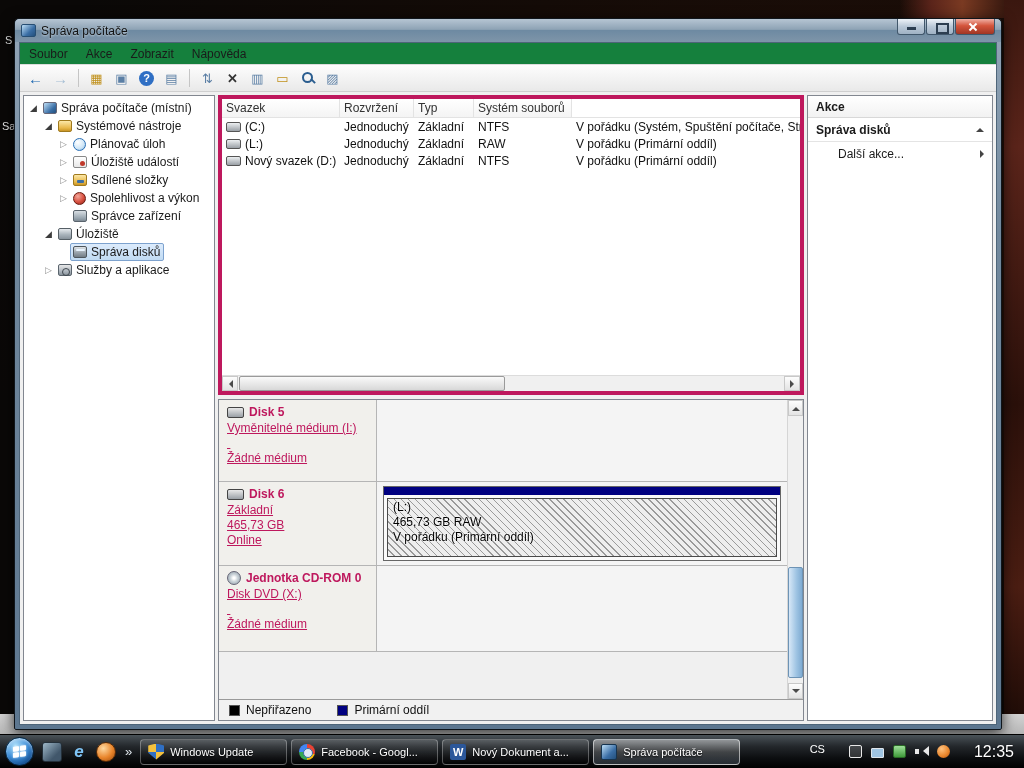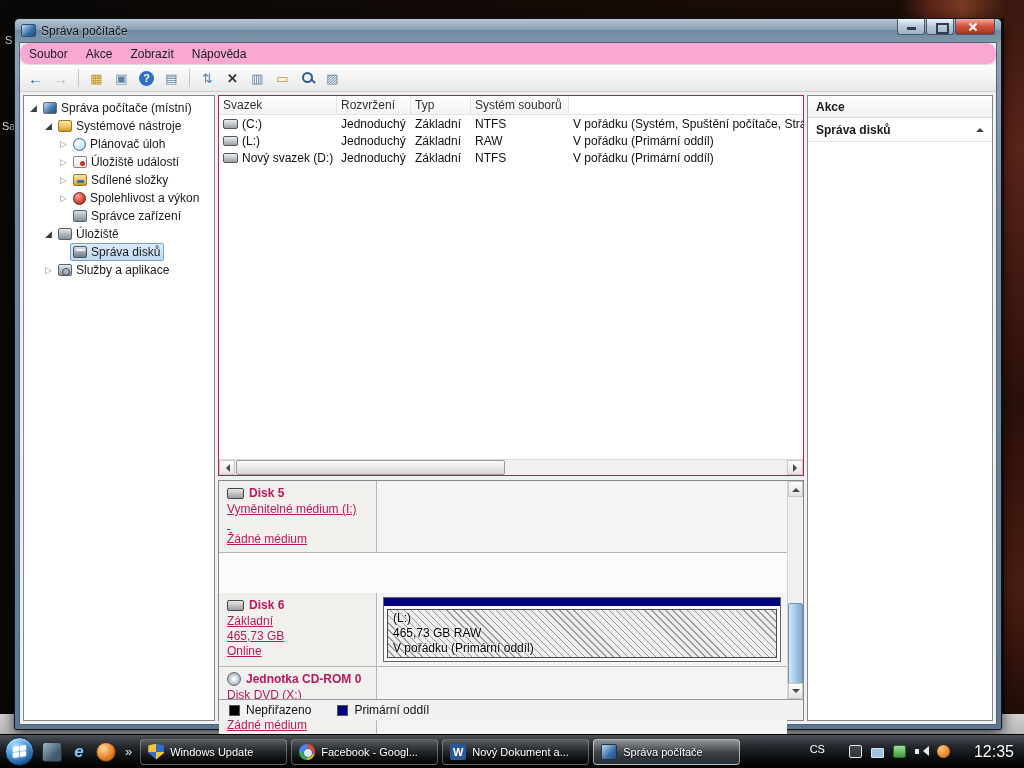--- a/index.html
+++ b/index.html
@@ -34,21 +34,21 @@
   .wbtn.close { width:40px; background: linear-gradient(#f0b0a4,#d4553c 45%,#a03524); }
   .wbtn.min::after { content:""; position:absolute; left:9px; bottom:4px; width:9px; height:3px; background:#2c3e50; }
   .wbtn.max::after { content:""; position:absolute; left:9px; top:4px; width:9px; height:7px; border:2px solid #2c3e50; }
   .wbtn.close::before, .wbtn.close::after { content:""; position:absolute; left:16px; top:3px; width:2px; height:10px; background:#fff; }
   .wbtn.close::before { transform: rotate(45deg); }
   .wbtn.close::after  { transform: rotate(-45deg); }
 
   .win-frame { height:calc(100% - 23px); padding:0 4px 4px; }
   .win-body { height:100%; background:#f0f0f0; border:1px solid #4e6579; display:flex; flex-direction:column; }
 
-  .menubar { height:22px; background:#f9a8d4; border-bottom:1px solid #dcdcdc; display:flex; align-items:center; font-size:12px;border-radius:9px; }
+  .menubar { height:22px; background:#15803d; border-bottom:1px solid #dcdcdc; display:flex; align-items:center; font-size:12px; }
   .menu-item { padding:2px 9px; color:#1a1a1a; }
 
   .toolbar { height:27px; background:linear-gradient(#fdfdfd,#e9e9e9); border-bottom:1px solid #cfcfcf;
     display:flex; align-items:center; padding:0 4px; gap:2px; }
   .tb-btn { width:23px; height:21px; display:flex; align-items:center; justify-content:center; border-radius:2px; }
   .tb-glyph { font-size:13px; line-height:1; }
   .tb-blue  { color:#1e68b0; font-weight:bold; font-size:15px; }
   .tb-dim   { color:#a5bed4; font-weight:bold; font-size:15px; }
   .tb-gold  { color:#c0901a; }
   .tb-plain { color:#5b7fa5; }
@@ -82,21 +82,21 @@
   .ti-devmgr { background:linear-gradient(#d8dee3,#9aa7b1 70%,#7e8a94); border-color:#5a646d; }
   .ti-storage { background:linear-gradient(#e6eaee,#aab4bc 55%,#87929b); border-color:#565f66; }
   .ti-diskmgmt { background:linear-gradient(#dfe4e8,#9aa4ad 55%,#727d86); border-color:#4e565d; position:relative; }
   .ti-diskmgmt::after { content:""; position:absolute; left:2px; top:2px; width:9px; height:2px; background:#e8f4ff; border-radius:1px; }
   .ti-services { background:linear-gradient(#e8e8e8,#b0b8c0 60%,#8a949c); border-color:#5a646d; position:relative; }
   .ti-services::after { content:""; position:absolute; left:3px; top:3px; width:6px; height:6px; border-radius:50%; border:1px solid #3f474e; }
   .tlabel { color:#1a1a1a; }
 
   
   .center-pane { flex:1; display:flex; flex-direction:column; min-width:0; }
-  .center-top { height:381px; background:#fff; border:1px solid #be185d; display:flex; flex-direction:column; }
+  .center-top { height:300px; background:#fff; border:4px solid #be185d; display:flex; flex-direction:column; }
   .vgrid { display:grid; grid-template-columns:118px 74px 60px 98px 1fr; }
   .vheader { border-bottom:1px solid #e3e3e3; }
   .vh { font-size:12px; color:#333; padding:2px 4px; border-right:1px solid #e3e3e3;
     background:linear-gradient(#ffffff,#f4f4f4); white-space:nowrap; overflow:hidden; }
   .vrow { height:17px; align-items:center; }
   .vc { font-size:12px; color:#111; padding:0 4px; white-space:nowrap; overflow:hidden; display:flex; align-items:center; gap:4px; }
   .vol-icon { width:15px; height:10px; flex:none; border:1px solid #555; border-radius:2px;
     background:linear-gradient(#eceff1,#9aa0a6); }
   .vol-fill { flex:1; }
   .hscroll { height:16px; background:#f0f0f0; border-top:1px solid #dcdcdc; position:relative; }
@@ -107,21 +107,21 @@
   .tri { width:0; height:0; border:4px solid transparent; }
   .tri.l { border-right-color:#4a4a4a; margin-left:-3px; }
   .tri.r { border-left-color:#4a4a4a; margin-right:-3px; }
   .tri.u { border-bottom-color:#4a4a4a; margin-top:-3px; }
   .tri.d { border-top-color:#4a4a4a; margin-bottom:-3px; }
 
   .center-bottom { flex:1; margin-top:4px; border:1px solid #828790; background:#fbfbfb; display:flex; flex-direction:column; min-height:0; }
   .disk-area { flex:1; display:flex; min-height:0; }
   .disk-rows { flex:1; display:flex; flex-direction:column; min-width:0; }
   .drow { display:flex; border-bottom:1px solid #b5b5b5; }
-  .drow-1 { height:82px; } .drow-2 { height:84px;margin-top:40px; } .drow-3 { height:86px; }
+  .drow-1 { height:82px; } .drow-2 { height:84px; } .drow-3 { height:86px; }
   .dlabel { width:158px; flex:none; background:#f1f0ec; border-right:1px solid #b5b5b5; padding:5px 8px; font-size:12px; color:#be185d; }
   .dtitle { display:flex; align-items:center; gap:5px; font-weight:bold; margin-bottom:2px; }
   .dline { height:15px; line-height:15px; white-space:nowrap; overflow:hidden;text-decoration:underline; }
   .di-disk { width:17px; height:11px; border:1px solid #444; border-radius:2px; background:linear-gradient(#e8e8e8,#9aa0a6); }
   .di-cdrom { width:14px; height:14px; border-radius:50%; border:1px solid #667;
     background:radial-gradient(circle,#ffffff 12%,#c9d2d8 45%,#8d9aa5); }
   .dcontent { flex:1; background:#f4f4f4; padding:4px 6px; min-width:0; }
   .partition { height:100%; border:1px solid #666; background:#fafafa; display:flex; flex-direction:column; }
   .pstrip { height:8px; flex:none; }
   .pbody { flex:1; margin:3px; border:1px solid #4a4a4a; padding:1px 5px; font-size:12px; color:#000;
@@ -480,20 +480,25 @@
                 </div>
             </div>
           </div>
 
           <div class="actions-pane">
             <div class="ap-header">Akce</div>
             <div class="ap-group">
               <span>Správa disků</span>
               <span class="sp"></span>
               <span class="ap-chevron-up"></span>
+            </div>
+            <div class="ap-more">
+              <span>Další akce...</span>
+              <span class="sp"></span>
+              <span class="ap-chevron-right"></span>
             </div>
             <div class="ap-fill"></div>
           </div>
         </div>
       </div>
     </div>
   </div>
 
   <div class="taskbar">
     <div class="start-orb">

